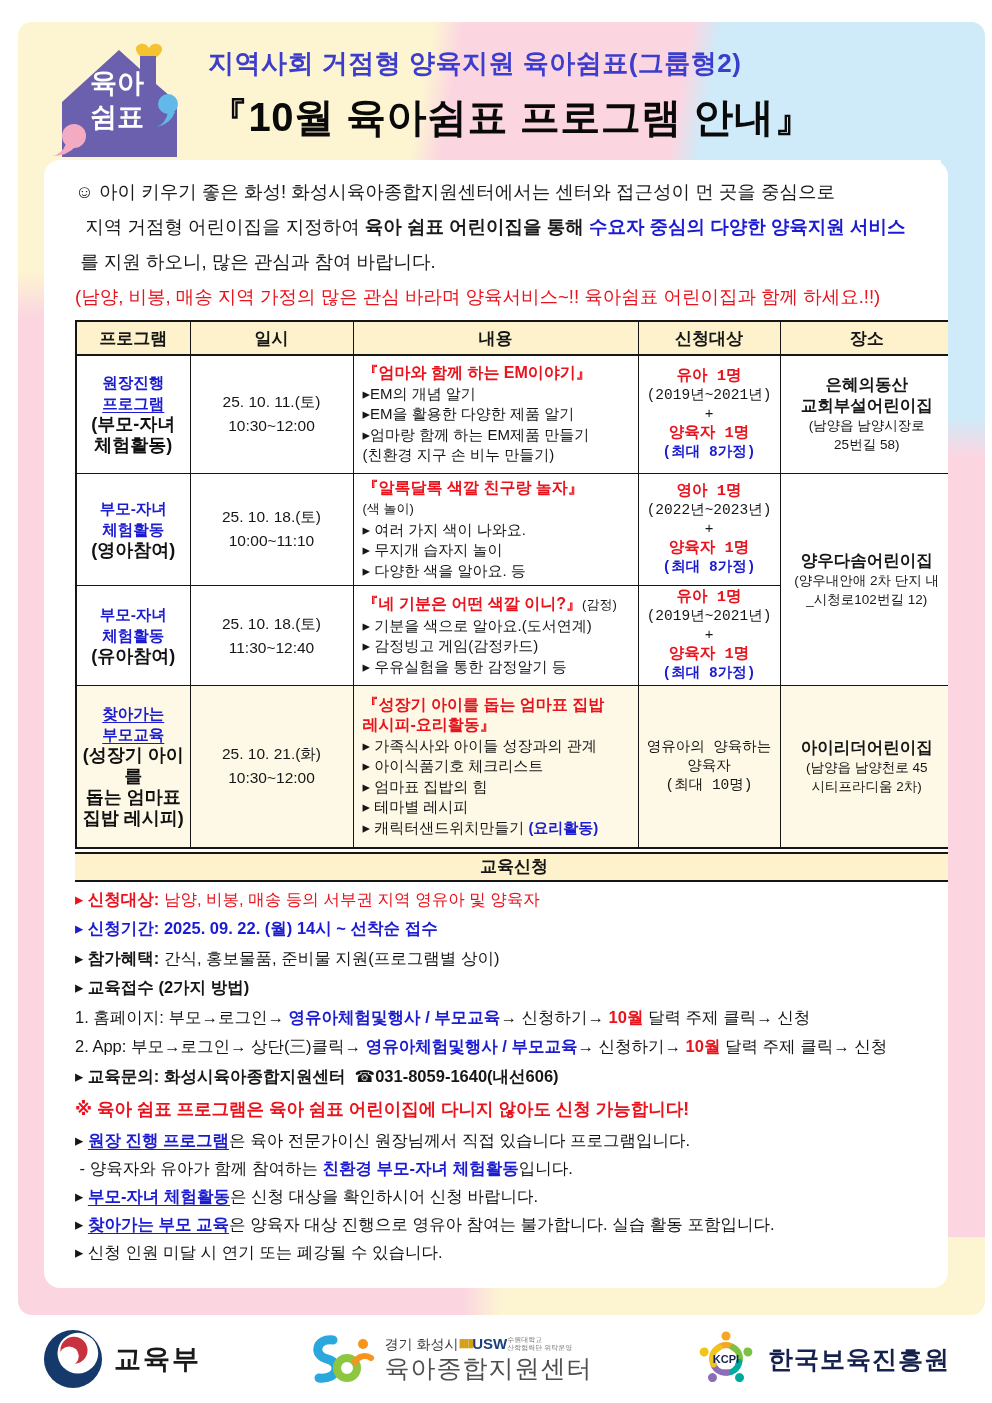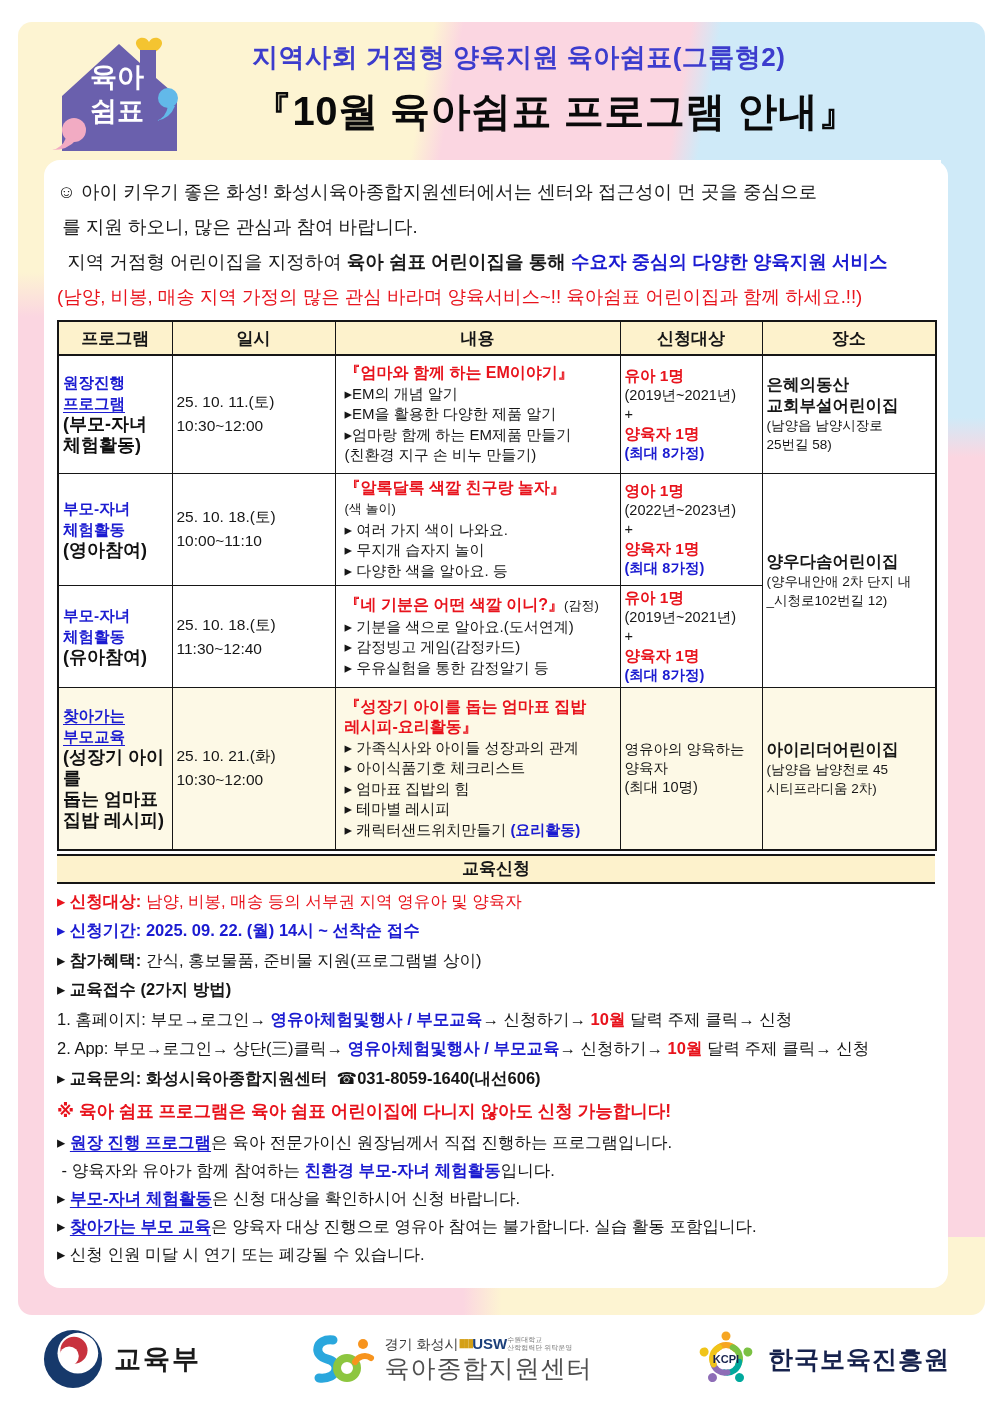--- a/index.html
+++ b/index.html
@@ -14,44 +14,44 @@
   
   .bg{position:absolute;left:18px;top:22px;width:967px;height:1293px;border-radius:14px;
     background:
       linear-gradient(100deg,var(--pastel-yellow) 0 42%,var(--pastel-pink) 45% 68%,var(--pastel-blue) 71% 100%) no-repeat 0 0/100% 138px,
       linear-gradient(90deg,var(--pastel-pink) 0 46%,var(--pastel-yellow) 50% 100%) no-repeat 0 100%/100% 78px,
       linear-gradient(180deg,var(--pastel-yellow) 0 250px,var(--pastel-pink) 295px 100%) no-repeat 0 0/42px 100%,
       linear-gradient(180deg,var(--pastel-blue) 0 395px,var(--pastel-pink) 435px 100%) no-repeat 100% 0/44px 100%;
     background-color:#fff;}
 
   
-  .banner{position:absolute;left:18px;top:22px;width:906px;height:138px;padding-left:44px;}
+  .banner{position:absolute;left:18px;top:28px;width:906px;height:138px;}
   .banner-logo{position:absolute;left:26px;top:12px;}
   .banner-text{margin-left:190px;padding-top:18px;}
   .banner-sub{font-size:26px;font-weight:700;color:var(--banner-blue);letter-spacing:.5px;}
   .banner-title{font-size:40px;font-weight:800;color:#0a0a0a;margin-top:9px;letter-spacing:.5px;}
 
   
   .panel{position:absolute;left:44px;top:160px;width:904px;height:1128px;background:#fff;
-    border-radius:16px;box-sizing:border-box;padding:10px 13px;overflow:hidden;}
+    border-radius:16px;box-sizing:border-box;padding:10px 31px;overflow:hidden;}
   .inner{width:878px;margin:0 auto;}
 
   .intro{padding-top:4px;margin-bottom:6px;}
   .intro .line{font-size:18.5px;line-height:35px;color:#1a1a1a;font-weight:500;white-space:pre-wrap;}
 
   
   table.program{border-collapse:collapse;width:100%;table-layout:fixed;border:2px solid var(--ink);}
   .program th{background:var(--table-yellow);font-size:17px;font-weight:700;height:30px;
     border:1px solid var(--ink);border-bottom:2px solid var(--ink);}
-  .program td{border:1px solid var(--ink);text-align:left;vertical-align:middle;
+  .program td{border:1px solid var(--ink);text-align:center;vertical-align:middle;
     white-space:pre-line;padding:2px 4px;}
   td.c-program{font-size:15.5px;line-height:21px;}
   td.c-date{font-size:15.5px;line-height:24px;}
   td.c-content{text-align:left;padding:4px 4px 4px 9px;font-size:15px;line-height:20.5px;}
-  td.c-target{font-size:14.5px;line-height:19px;}
+  td.c-target{font-size:14.5px;line-height:19px;font-family:Liberation Mono, monospace;}
   td.c-place{font-size:13.5px;line-height:19px;}
   tr.row1{height:118px;} tr.row2{height:108px;} tr.row3{height:90px;} tr.row4{height:162px;}
   tr.row4 td{background:var(--row-cream);}
 
   
   .red{color:var(--accent-red);} .blue{color:var(--accent-blue);} .bold{font-weight:700;}
   .u{text-decoration:underline;text-underline-offset:3px;}
   .tiny{font-size:13px;} .sub{font-size:18px;line-height:19px;color:#111;font-weight:700;}
   .lg{font-size:15.5px;} .ttl{font-size:16px;} .name{font-size:16.5px;font-weight:700;line-height:21px;}
 
@@ -99,22 +99,22 @@
       <div class="banner-sub">지역사회 거점형 양육지원 육아쉼표(그룹형2)</div>
       <div class="banner-title">『10월 육아쉼표 프로그램 안내』</div>
     </div>
   </div>
 
   <div class="panel">
     <div class="inner">
 
       <div class="intro">
         <div class="line"><span>☺ 아이 키우기 좋은 화성! 화성시육아종합지원센터에서는 센터와 접근성이 먼 곳을 중심으로</span></div>
+        <div class="line"><span>  지역 거점형 어린이집을 지정하여 </span><span class="bold">육아 쉼표 어린이집을 통해 </span><span class="blue bold">수요자 중심의 다양한 양육지원 서비스</span></div>
         <div class="line"><span> 를 지원 하오니, 많은 관심과 참여 바랍니다.</span></div>
-        <div class="line"><span>  지역 거점형 어린이집을 지정하여 </span><span class="bold">육아 쉼표 어린이집을 통해 </span><span class="blue bold">수요자 중심의 다양한 양육지원 서비스</span></div>
         <div class="line"><span class="red">(남양, 비봉, 매송 지역 가정의 많은 관심 바라며 양육서비스~!! 육아쉼표 어린이집과 함께 하세요.!!)</span></div>
       </div>
 
       <table class="program">
         <colgroup>
             <col style="width:114px">
             <col style="width:163px">
             <col style="width:285px">
             <col style="width:142px">
             <col style="width:174px">
@@ -218,21 +218,21 @@
         <div class="line"><span class="blue bold">▸ 신청기간: 2025. 09. 22. (월) 14시 ~ 선착순 접수</span></div>
         <div class="line"><span class="bold">▸ 참가혜택: </span><span>간식, 홍보물품, 준비물 지원(프로그램별 상이)</span></div>
         <div class="line"><span class="bold">▸ 교육접수 (2가지 방법)</span></div>
         <div class="line"><span>1. 홈페이지: 부모→로그인→ </span><span class="blue bold">영유아체험및행사 / 부모교육</span><span>→ 신청하기→ </span><span class="red bold">10월</span><span> 달력 주제 클릭→ 신청</span></div>
         <div class="line"><span>2. App: 부모→로그인→ 상단(三)클릭→ </span><span class="blue bold">영유아체험및행사 / 부모교육</span><span>→ 신청하기→ </span><span class="red bold">10월</span><span> 달력 주제 클릭→ 신청</span></div>
         <div class="line"><span class="bold">▸ 교육문의: 화성시육아종합지원센터  ☎031-8059-1640(내선606)</span></div>
       </div>
 
       <div class="notice-list">
         <div class="warn"><span class="red bold">※ 육아 쉼표 프로그램은 육아 쉼표 어린이집에 다니지 않아도 신청 가능합니다!</span></div>
-        <div class="line"><span>▸ </span><span class="blue bold u">원장 진행 프로그램</span><span>은 육아 전문가이신 원장님께서 직접 진행하는 프로그램입니다.</span></div>
+        <div class="line"><span>▸ </span><span class="blue bold u">원장 진행 프로그램</span><span>은 육아 전문가이신 원장님께서 직접 있습니다 프로그램입니다.</span></div>
         <div class="line"><span> - 양육자와 유아가 함께 참여하는 </span><span class="blue bold">친환경 부모-자녀 체험활동</span><span>입니다.</span></div>
         <div class="line"><span>▸ </span><span class="blue bold u">부모-자녀 체험활동</span><span>은 신청 대상을 확인하시어 신청 바랍니다.</span></div>
         <div class="line"><span>▸ </span><span class="blue bold u">찾아가는 부모 교육</span><span>은 양육자 대상 진행으로 영유아 참여는 불가합니다. 실습 활동 포함입니다.</span></div>
         <div class="line"><span>▸ 신청 인원 미달 시 연기 또는 폐강될 수 있습니다.</span></div>
       </div>
 
     </div>
   </div>
 
   <div class="footer">

